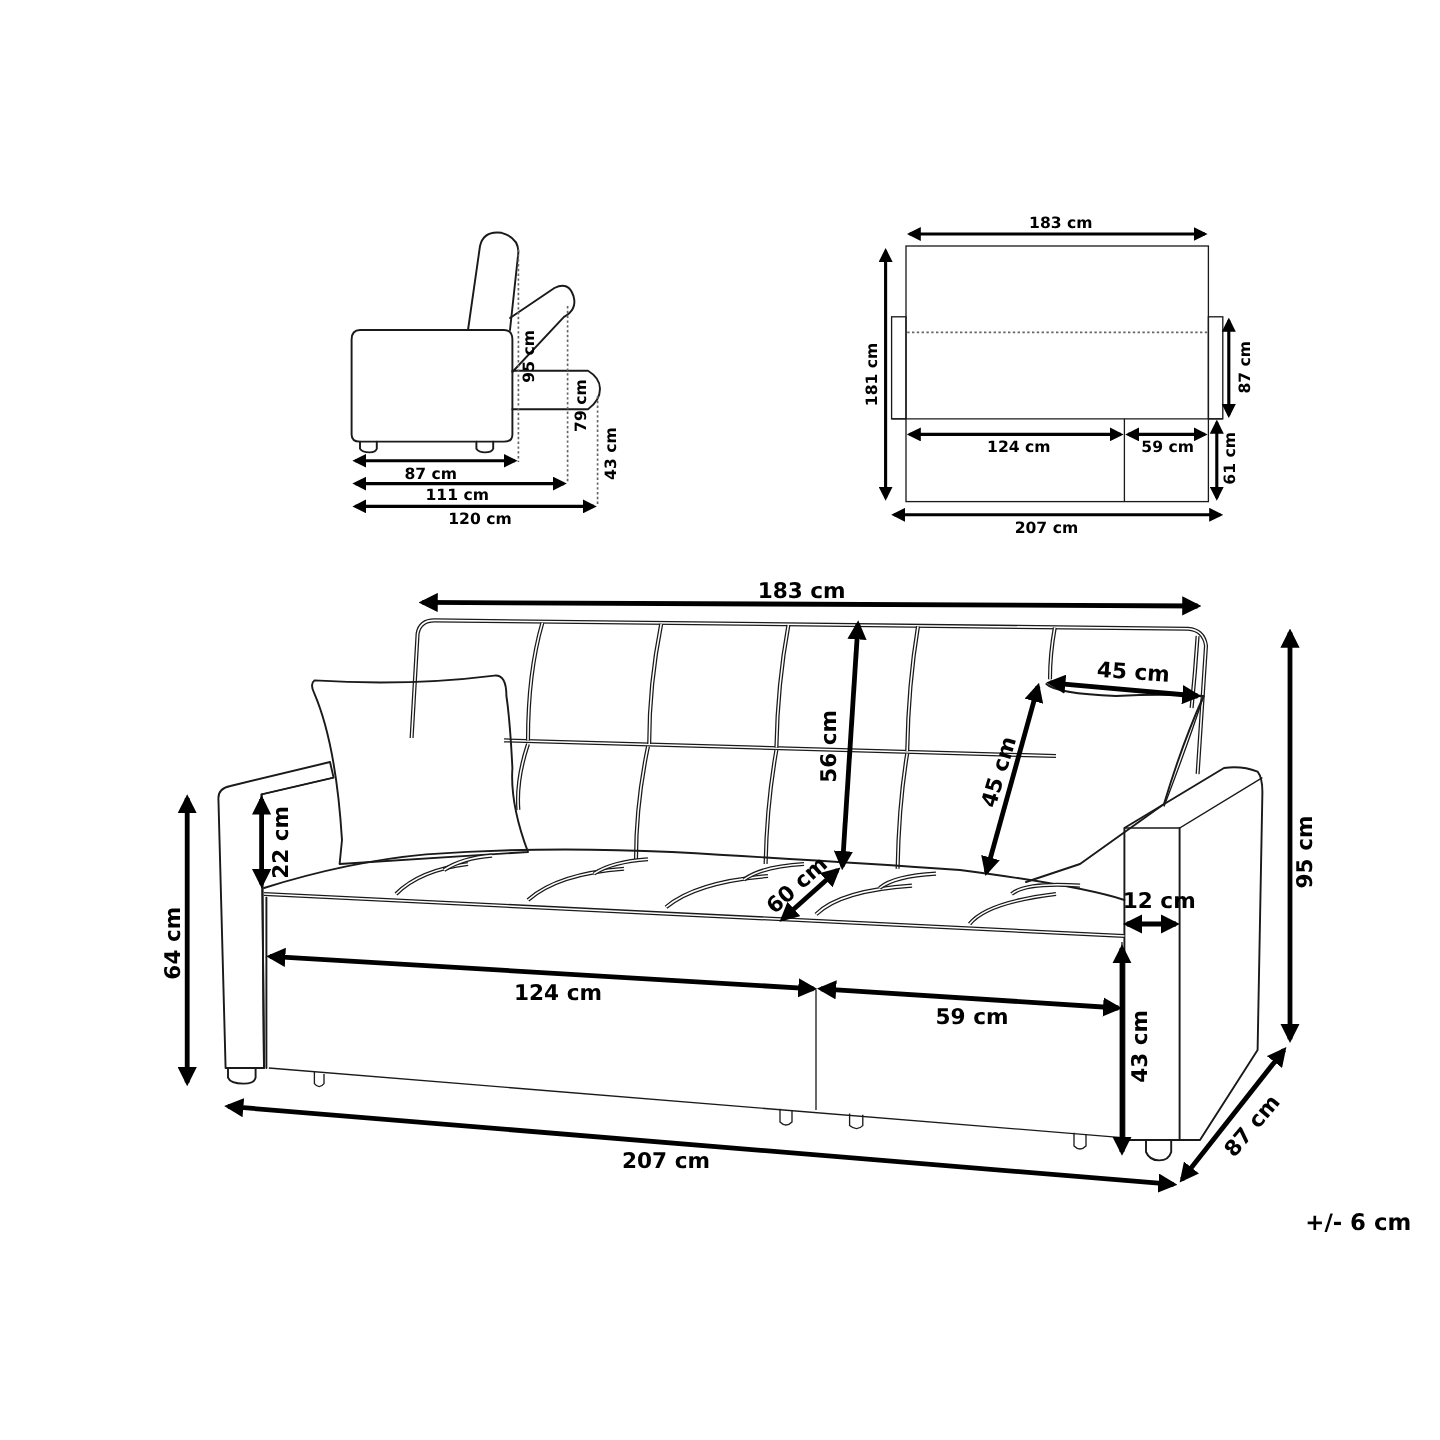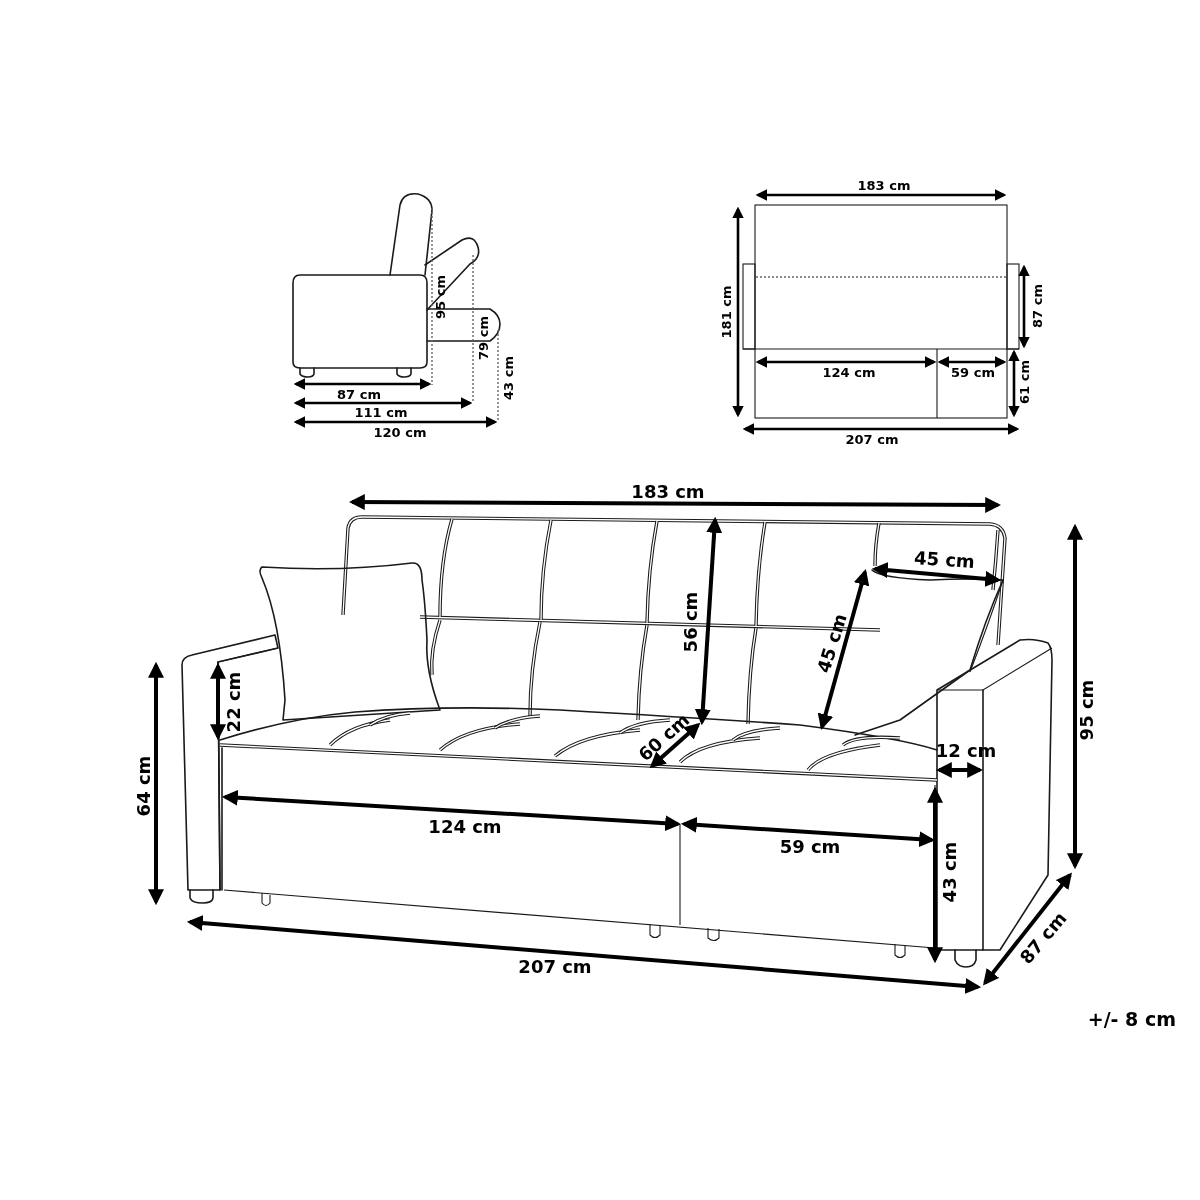--- a/index.html
+++ b/index.html
@@ -200,13 +200,13 @@
     <text class="lbl" x="966" y="757" font-size="18" text-anchor="middle">12 cm</text>
     <text class="lbl" font-size="18" text-anchor="middle" transform="translate(1093,710) rotate(-90)">95 cm</text>
     <text class="lbl" x="465" y="833" font-size="18" text-anchor="middle">124 cm</text>
     <text class="lbl" x="810" y="853" font-size="18" text-anchor="middle">59 cm</text>
     <text class="lbl" font-size="18" text-anchor="middle" transform="translate(956,872) rotate(-90)">43 cm</text>
     <text class="lbl" x="555" y="973" font-size="18" text-anchor="middle">207  cm</text>
     <text class="lbl" font-size="18" text-anchor="middle" transform="translate(1048,942) rotate(-50)">87 cm</text>
   </g>
 </svg>
 
-<div class="tol">+/- 8 cm</div>
+<div class="tol">+/- 6 cm</div>
 
 </body></html>

